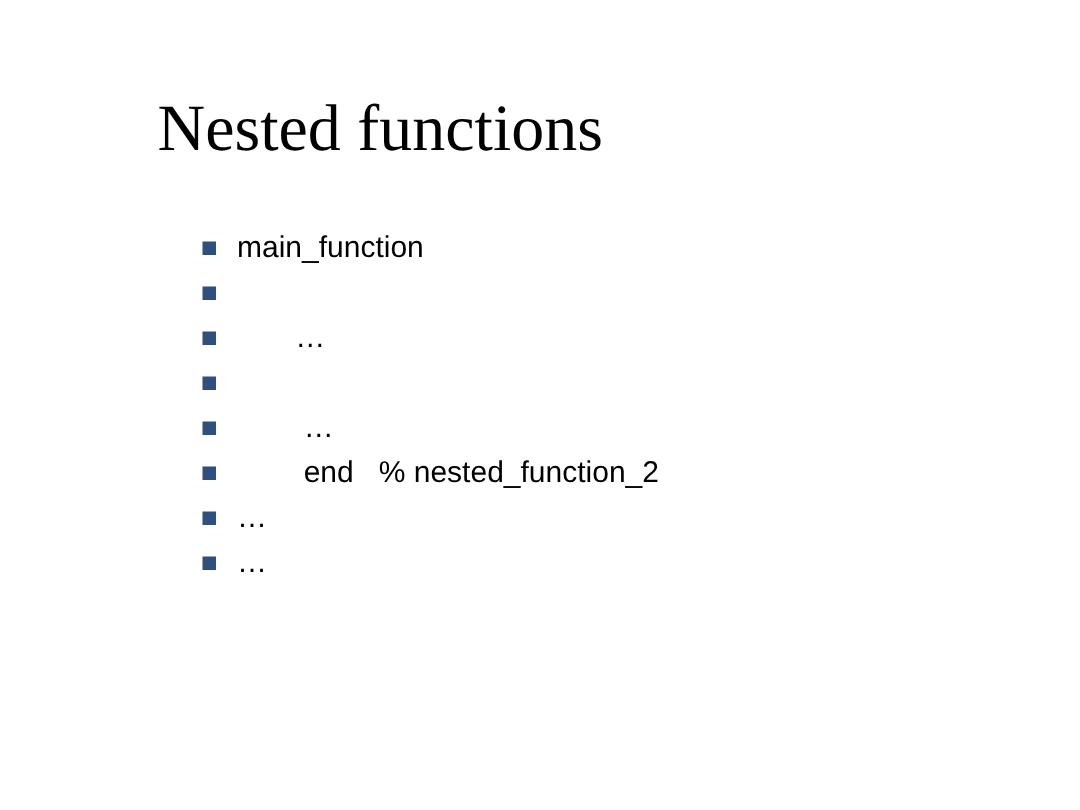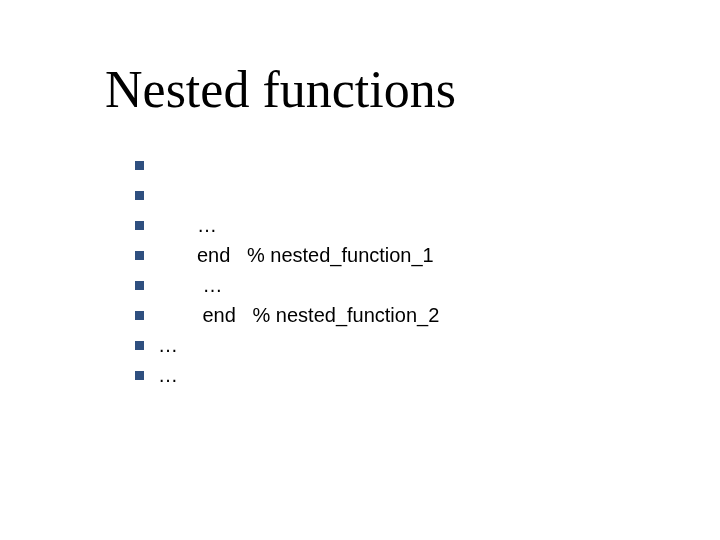--- a/index.html
+++ b/index.html
@@ -16,21 +16,21 @@
     position: relative;
     width: 720px;
     height: 540px;
     box-sizing: border-box;
   }
   .title {
     position: absolute;
     left: 105px;
     top: 60px;
     font-family: "Times New Roman", Times, serif;
-    font-size: 52px;
+    font-size: 44px;
     font-weight: 400;
     color: #000000;
   }
   .body {
     position: absolute;
     left: 135px;
     top: 150px;
   }
   .line {
     display: flex;
@@ -52,31 +52,31 @@
 </style>
 </head>
 <body>
 <div class="slide">
 
   <div class="title">Nested functions</div>
 
   <div class="body">
     <div class="line">
       <span class="bullet"></span>
+      <span class="txt">main_function</span>
     </div>
     <div class="line">
       <span class="bullet"></span>
     </div>
     <div class="line">
       <span class="bullet"></span>
       <span class="txt">       …</span>
     </div>
     <div class="line">
       <span class="bullet"></span>
-      <span class="txt">       end   % nested_function_1</span>
     </div>
     <div class="line">
       <span class="bullet"></span>
       <span class="txt">        …</span>
     </div>
     <div class="line">
       <span class="bullet"></span>
       <span class="txt">        end   % nested_function_2</span>
     </div>
     <div class="line">

